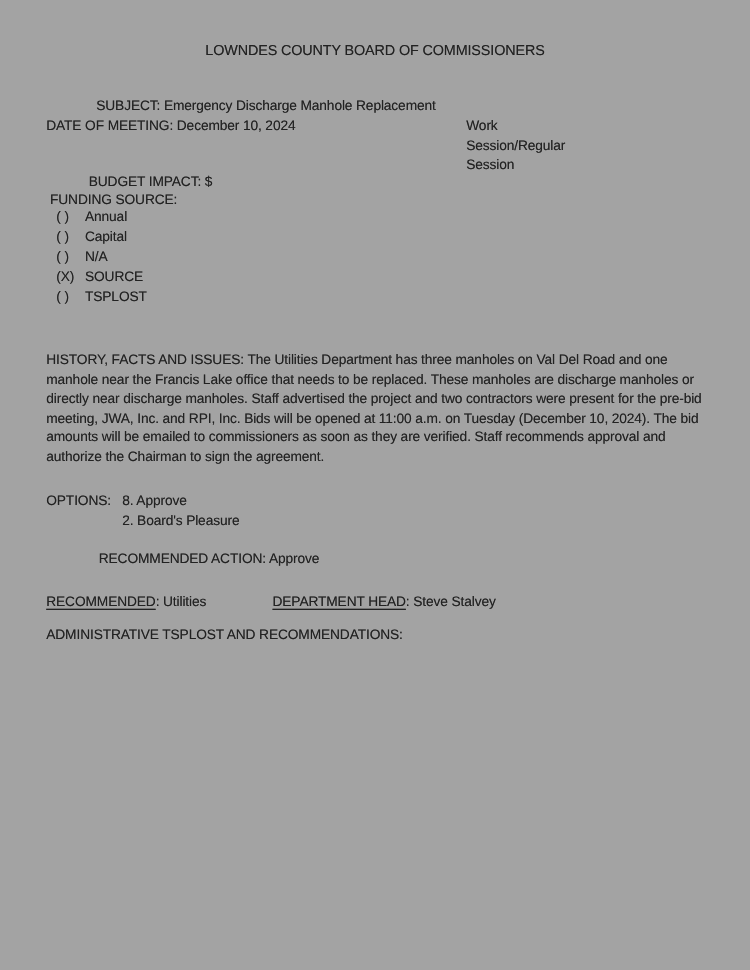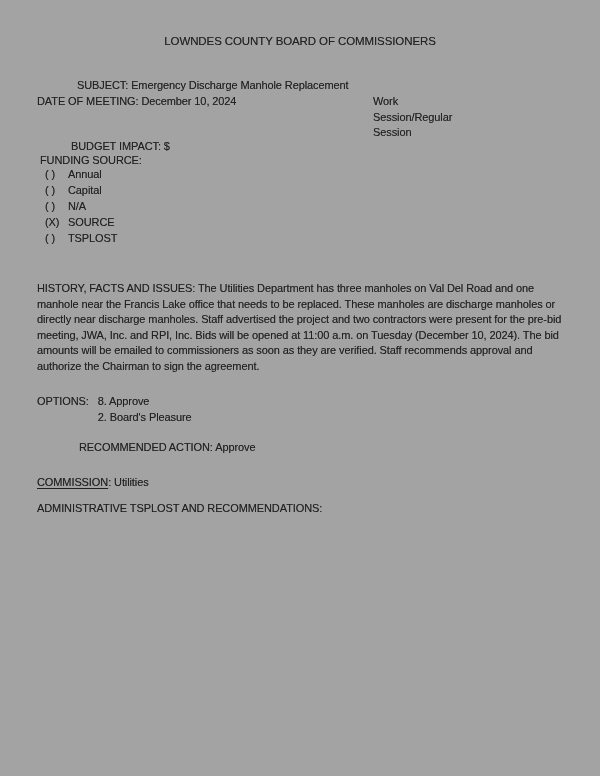--- a/index.html
+++ b/index.html
@@ -96,18 +96,19 @@
       <div>2. Board's Pleasure</div>
     </div>
   </div>
 
   <div class="abs recommended-line">
     <span>RECOMMENDED ACTION:</span>
     <span>Approve</span>
   </div>
 
   <div class="abs dept-row">
-    <span><span class="u">COMMISSION</span><span>: Utilities</span></span>
+    <span><span class="u">RECOMMENDED</span><span>: Utilities</span></span>
+    <span class="dept-head"><span class="u">DEPARTMENT HEAD</span><span>: Steve Stalvey</span></span>
   </div>
 
   <div class="abs admin-line">ADMINISTRATIVE TSPLOST AND RECOMMENDATIONS:</div>
 
 </div>
 
 </body></html>

